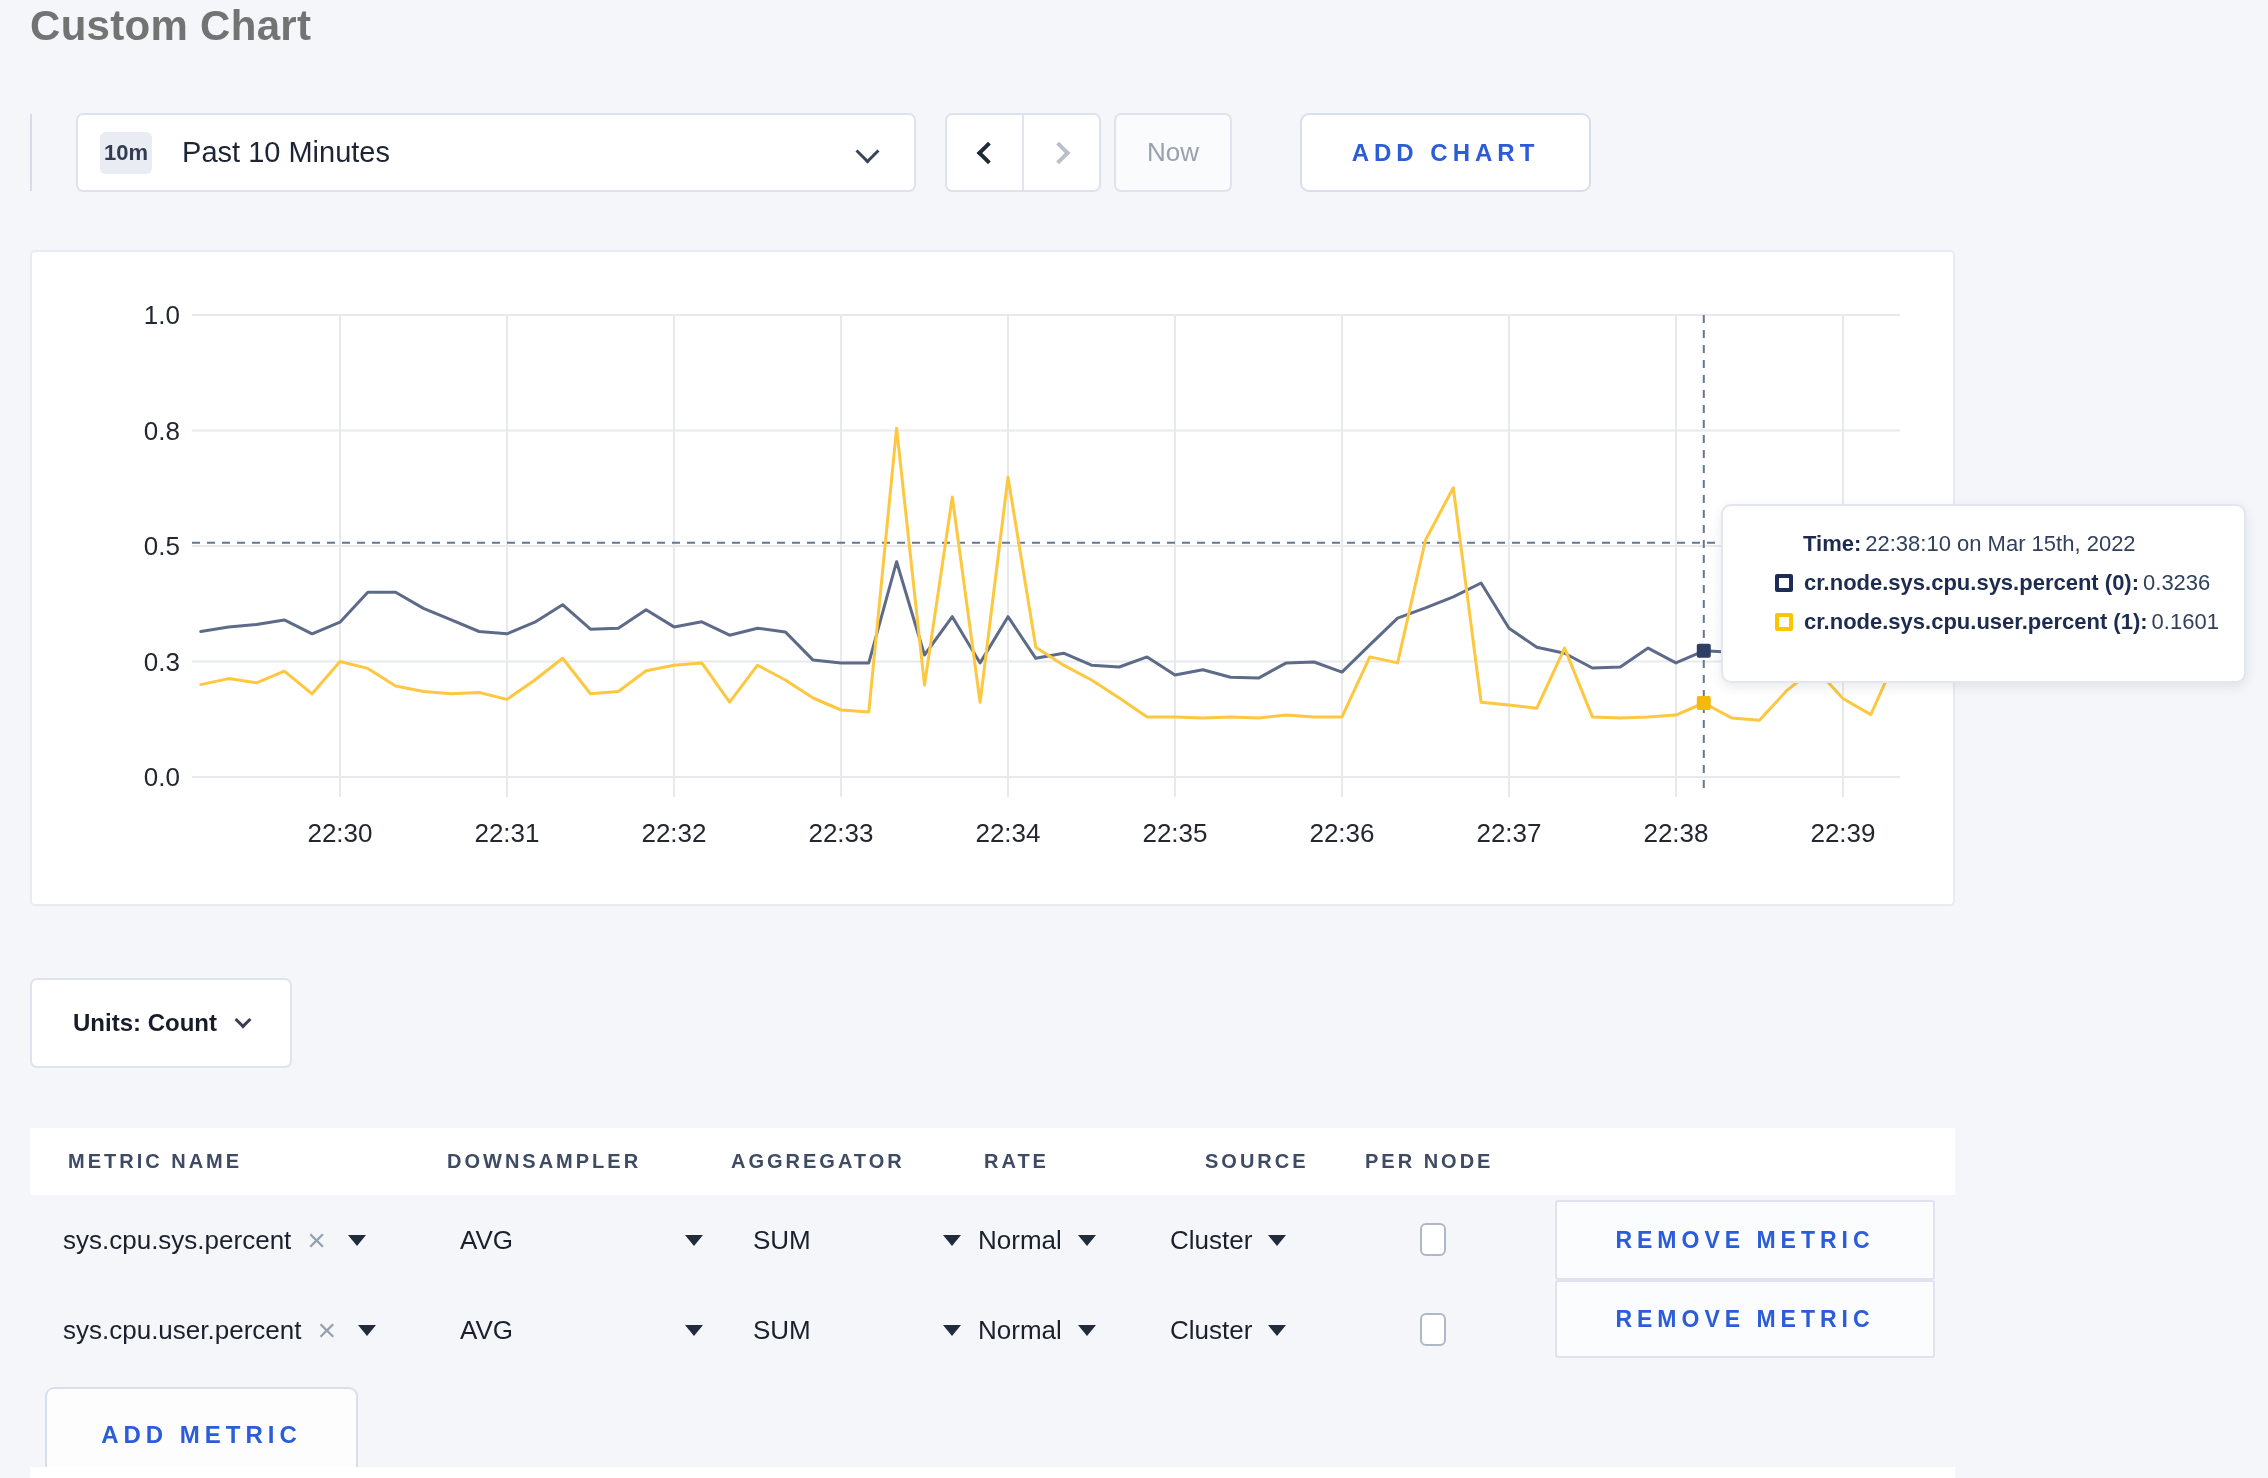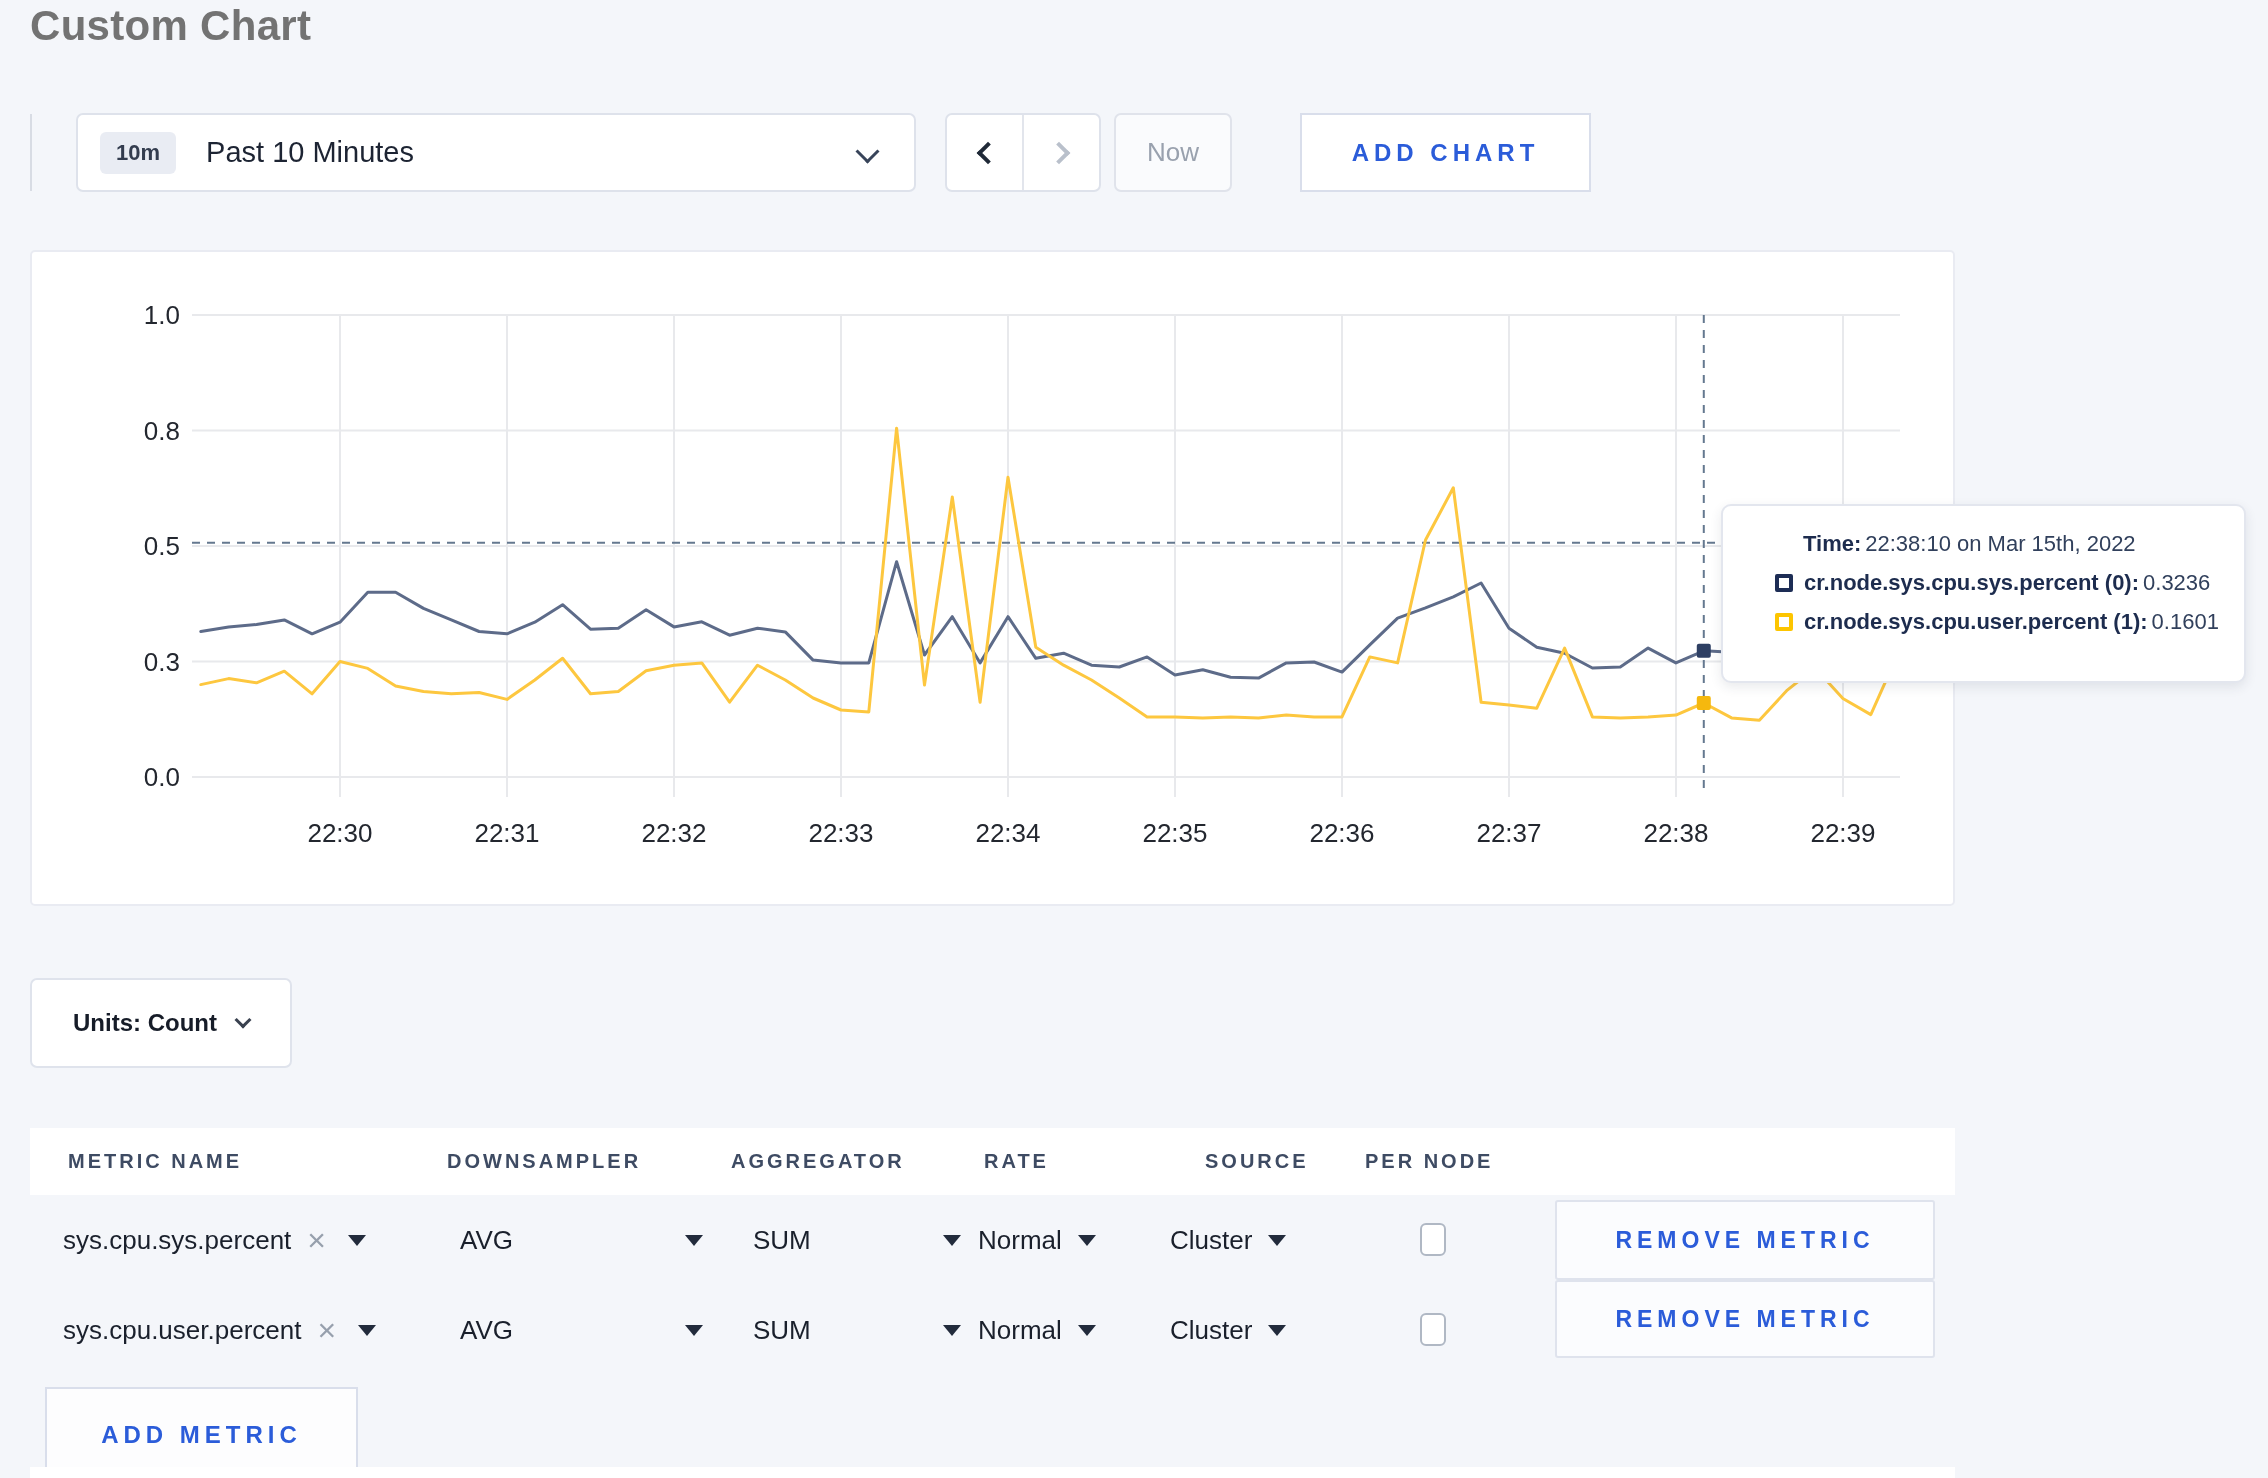--- a/index.html
+++ b/index.html
@@ -18,21 +18,21 @@
 
   
   .tb-divider { position:absolute; left:30px; top:114px; width:2px; height:77px; background:#d8dce4; }
   .time-select {
     position:absolute; left:76px; top:113px; width:840px; height:79px;
     background:#fff; border:2px solid #dee2eb; border-radius:7px;
     display:flex; align-items:center; cursor:pointer;
   }
   .badge {
     margin-left:22px; background:#e9ecf3; border-radius:6px;
-    font-size:22px; font-weight:bold; color:#333c4e; padding:8px 16px;
+    font-size:22px; font-weight:bold; color:#333c4e; padding:8px 4px;
   }
   .time-label { margin-left:30px; font-size:29px; color:#1d2433; }
   .chev {
     position:absolute; right:38px; top:28px; width:17px; height:17px;
     border-right:3px solid #38445a; border-bottom:3px solid #38445a;
     transform:rotate(45deg);
   }
   .arrows {
     position:absolute; left:945px; top:113px; width:156px; height:79px;
     background:#fff; border:2px solid #dee2eb; border-radius:7px;
@@ -41,21 +41,21 @@
   .arrow-btn { flex:1; display:flex; align-items:center; justify-content:center; cursor:pointer; }
   .arrow-btn + .arrow-btn { border-left:2px solid #e2e5ec; }
   .chevL { width:16px; height:16px; border-left:4px solid #1f2937; border-bottom:4px solid #1f2937; transform:rotate(45deg); margin-left:6px; }
   .chevR { width:16px; height:16px; border-left:4px solid #b9c0cb; border-bottom:4px solid #b9c0cb; transform:rotate(-135deg); margin-right:6px; }
   .now-btn {
     position:absolute; left:1114px; top:113px; width:118px; height:79px;
     background:#fafbfd; border:2px solid #e0e3eb; border-radius:7px;
     font-family:inherit; font-size:26px; color:#99a1ae; cursor:pointer;
   }
   .blue-btn {
-    background:#fff; border:2px solid #d9deeb; border-radius:0;
+    background:#fff; border:2px solid #d9deeb; border-radius:9px;
     font-family:inherit; font-weight:600; color:var(--accent,#2b5cd9);
     letter-spacing:5px; cursor:pointer;
   }
   .add-chart { position:absolute; left:1300px; top:113px; width:291px; height:79px; font-size:24px; }
 
   
   .chart-card {
     position:absolute; left:30px; top:250px; width:1925px; height:656px;
     background:#fff; border:2px solid #e9ebf2; border-radius:5px;
   }

